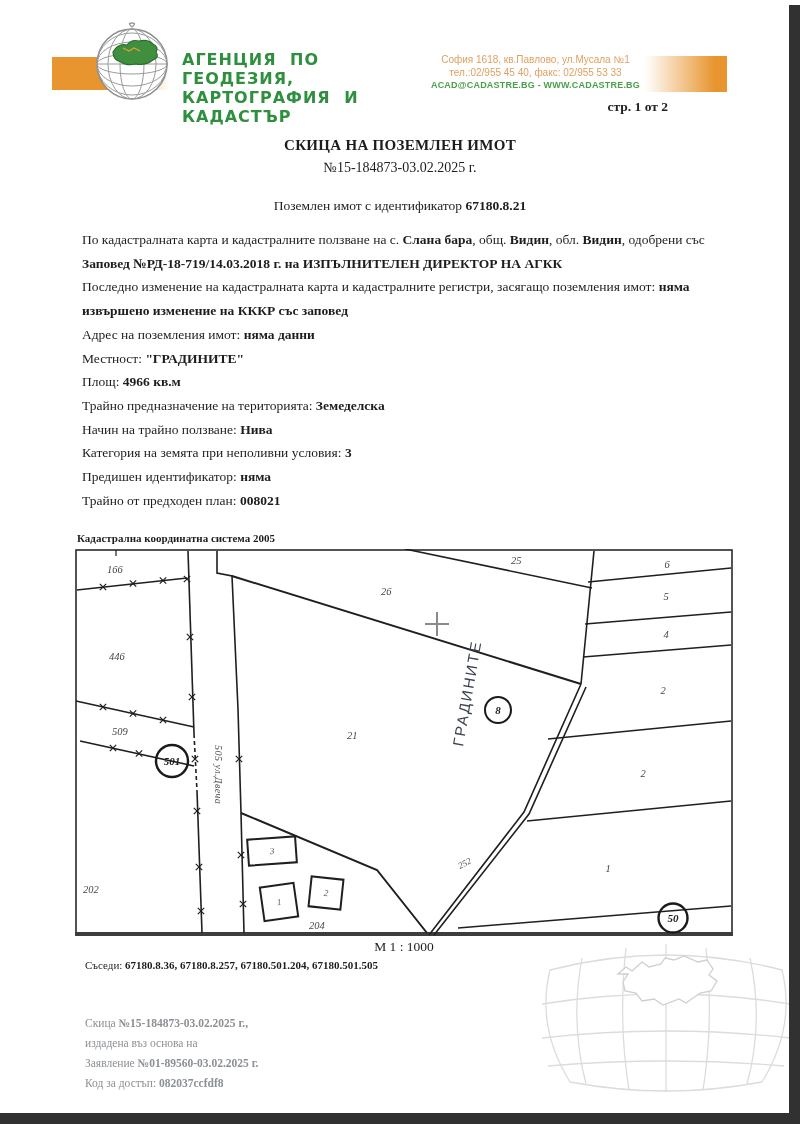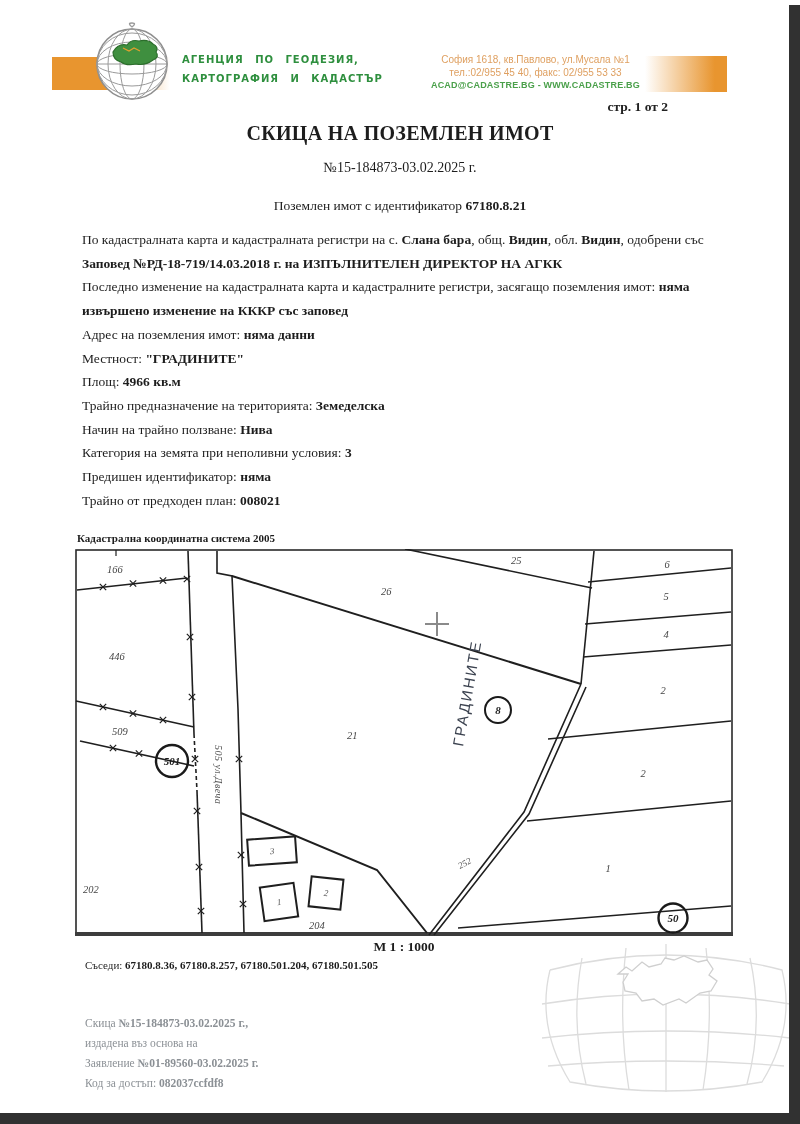--- a/index.html
+++ b/index.html
@@ -8,44 +8,44 @@
   .abs{position:absolute;}
   
   .edge-right{left:789px;top:5px;width:11px;height:1119px;background:#313131;}
   .edge-bottom{left:0;top:1113px;width:800px;height:11px;background:#313131;}
   
   .band-left{left:52px;top:57px;width:118px;height:33px;
     background:linear-gradient(to right,#e8952f 0%,#e8952f 45%,rgba(232,149,47,0) 100%);}
   .band-right{left:645px;top:56px;width:82px;height:36px;
     background:linear-gradient(to right,rgba(232,149,47,0) 0%,#e8952f 85%);}
   .agency-text{left:182px;top:50px;width:230px;font-family:"DejaVu Sans",sans-serif;
-    font-weight:bold;font-size:10px;line-height:19px;color:#2e8f3e;letter-spacing:1px;word-spacing:7px;}
+    font-weight:bold;font-size:16px;line-height:19px;color:#2e8f3e;letter-spacing:1px;word-spacing:7px;}
   .contact{left:418px;top:53px;width:235px;text-align:center;font-family:"Liberation Sans",sans-serif;
     font-size:10px;line-height:13px;color:#dfa061;}
   .contact .mail{color:#4aa04a;font-weight:bold;font-size:9px;letter-spacing:.2px;}
   .page-ind{left:578px;top:99px;width:90px;font-size:13.5px;font-weight:600;text-align:right;color:#222;}
   
-  .title-main{left:75px;top:122px;width:650px;text-align:center;font-size:20px;font-weight:bold;letter-spacing:.3px;}
+  .title-main{left:75px;top:137px;width:650px;text-align:center;font-size:15px;font-weight:bold;letter-spacing:.3px;}
   .title-num{left:75px;top:160px;width:650px;text-align:center;font-size:14px;font-weight:normal;}
   .title-id{left:75px;top:198px;width:650px;text-align:center;font-size:13.5px;}
   b{font-weight:bold;}
   
   .body-text{left:82px;top:228px;width:648px;font-size:13.5px;line-height:23.7px;}
   .body-text p{margin:0;}
   .coord-sys{left:77px;top:532px;font-size:11px;font-weight:bold;}
   
   .map-box{left:75px;top:549px;}
   .map-label{font-family:"Liberation Serif",serif;font-style:italic;fill:#454545;font-size:10.5px;}
   .map-label-sm{font-family:"Liberation Serif",serif;font-style:italic;fill:#555;font-size:9px;}
   .circ-label{font-family:"Liberation Serif",serif;font-style:italic;font-weight:bold;fill:#1d1d1d;font-size:11px;}
   .loc-label{font-family:"Liberation Sans",sans-serif;fill:#3c4350;font-size:15px;letter-spacing:2px;font-weight:500;}
   .road-label{font-family:"Liberation Serif",serif;font-style:italic;fill:#555;font-size:10px;letter-spacing:.5px;}
   .mline{stroke:#1f1f1f;fill:none;}
   .tick{stroke:#1f1f1f;stroke-width:1.2;fill:none;}
-  .scale{left:75px;top:939px;width:658px;text-align:center;font-size:13.5px;font-weight:bold;}
+  .scale{left:75px;top:939px;width:658px;text-align:center;font-size:13.5px;font-weight:normal;}
   .neighbors{left:85px;top:959px;width:640px;font-size:11px;}
   
   .footer{left:85px;top:1013px;font-size:11.5px;line-height:20px;color:#8b9095;}
   .footer b{color:#8b9095;}
   .watermark{left:540px;top:932px;}
 </style>
 </head>
 <body>
 
 <div id="page">
@@ -77,21 +77,21 @@
     <div class="mail">ACAD@CADASTRE.BG - WWW.CADASTRE.BG</div>
   </div>
 
   <div class="abs page-ind">стр. 1 от 2</div>
 
   <div class="abs title-main">СКИЦА НА ПОЗЕМЛЕН ИМОТ</div>
   <div class="abs title-num">№15-184873-03.02.2025 г.</div>
   <div class="abs title-id"><span>Поземлен имот с идентификатор </span><b>67180.8.21</b></div>
 
   <div class="abs body-text">
-    <p><span>По кадастралната карта и кадастралната регистри на с. </span><b>Слана бара</b><span>, общ. </span><b>Видин</b><span>, обл. </span><b>Видин</b><span>, одобрени със </span><b>Заповед №РД-18-719/14.03.2018 г. на ИЗПЪЛНИТЕЛЕН ДИРЕКТОР НА АГКК</b></p>
+    <p><span>По кадастралната карта и кадастралните ползване на с. </span><b>Слана бара</b><span>, общ. </span><b>Видин</b><span>, обл. </span><b>Видин</b><span>, одобрени със </span><b>Заповед №РД-18-719/14.03.2018 г. на ИЗПЪЛНИТЕЛЕН ДИРЕКТОР НА АГКК</b></p>
     <p><span>Последно изменение на кадастралната карта и кадастралните регистри, засягащо поземления имот: </span><b>няма извършено изменение на КККР със заповед</b></p>
     <div><span>Адрес на поземления имот: </span><b>няма данни</b></div>
     <div><span>Местност: </span><b>"ГРАДИНИТЕ"</b></div>
     <div><span>Площ: </span><b>4966 кв.м</b></div>
     <div><span>Трайно предназначение на територията: </span><b>Земеделска</b></div>
     <div><span>Начин на трайно ползване: </span><b>Нива</b></div>
     <div><span>Категория на земята при неполивни условия: </span><b>3</b></div>
     <div><span>Предишен идентификатор: </span><b>няма</b></div>
     <div><span>Трайно от предходен план: </span><b>008021</b></div>
   </div>

